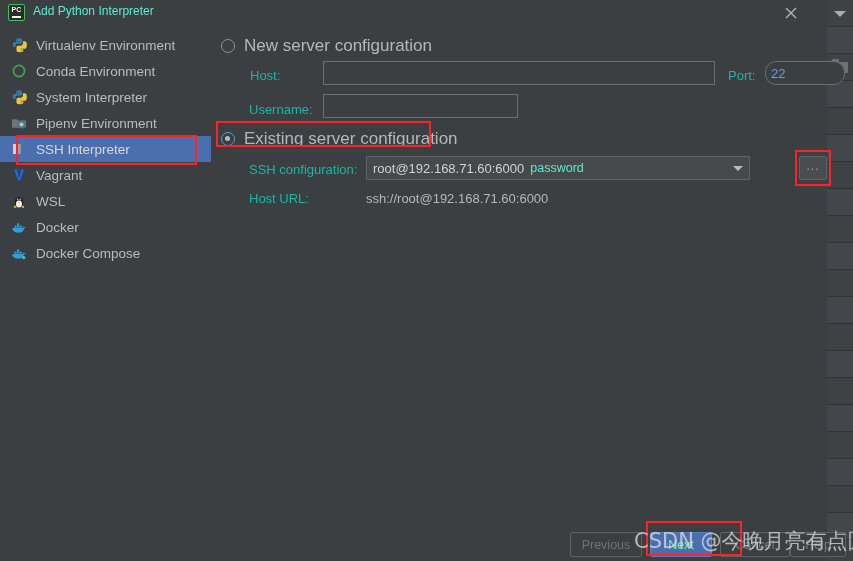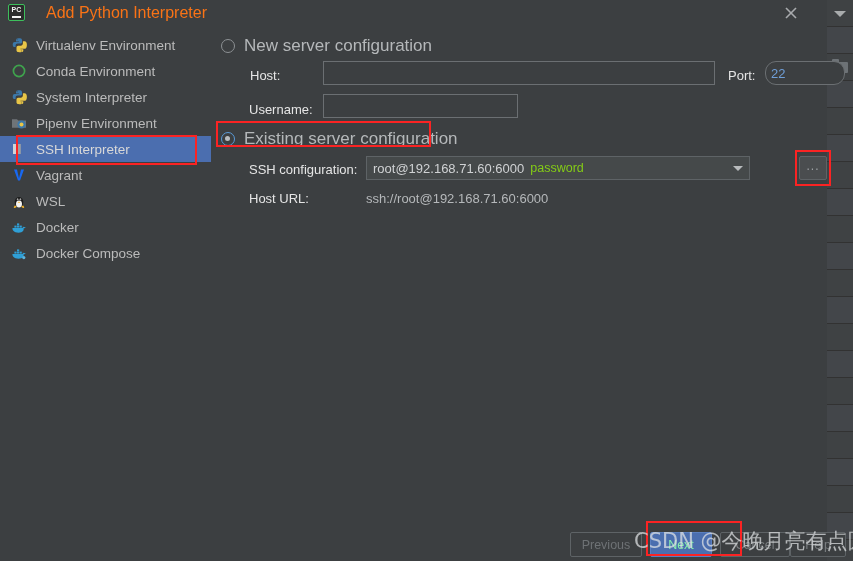--- a/index.html
+++ b/index.html
@@ -89,24 +89,23 @@
   }
   .app-icon .bar {
     position: absolute;
     left: 3px; bottom: 2px;
     width: 9px; height: 2px;
     background: #f2f2f2;
   }
   .dialog-title {
     position: absolute;
     left: 33px; top: 4px;
-    font-size: 16px;
-    color: #f97316;
-    white-space: nowrap;
-    margin-left: 13px;
+    font-size: 12px;
+    color: #5eead4;
+    white-space: nowrap;
   }
   .close-btn {
     position: absolute;
     right: 26px; top: 3px;
     width: 20px; height: 20px;
     cursor: pointer;
   }
   .close-btn svg { display: block; }
 
   
@@ -168,21 +167,21 @@
     font-size: 17px;
     color: #b5b8ba;
     margin-left: 9px;
     white-space: nowrap;
     text-align: right;
   }
 
   .field-label {
     position: absolute;
     font-size: 13px;
-    color: #e5e5e5;
+    color: #14b8a6;
     white-space: nowrap;
   }
   .text-input {
     position: absolute;
     background: #3c3f41;
     border: 1px solid #6b6f72;
     height: 24px;
     font-size: 13px;
     color: #6f9fd8;
     padding: 0 5px;
@@ -200,21 +199,21 @@
     padding: 0 6px;
     cursor: pointer;
   }
   .combo-text {
     font-size: 13px;
     color: #d0d2d4;
     white-space: nowrap;
   }
   .combo-sub {
     font-size: 12.5px;
-    color: #84cc16;
+    color: #5eead4;
     margin-left: 6px;
   }
   .combo-arrow {
     margin-left: auto;
     width: 0; height: 0;
     border-left: 5px solid transparent;
     border-right: 5px solid transparent;
     border-top: 5px solid #b8bbbd;
   }
   .browse-btn {

